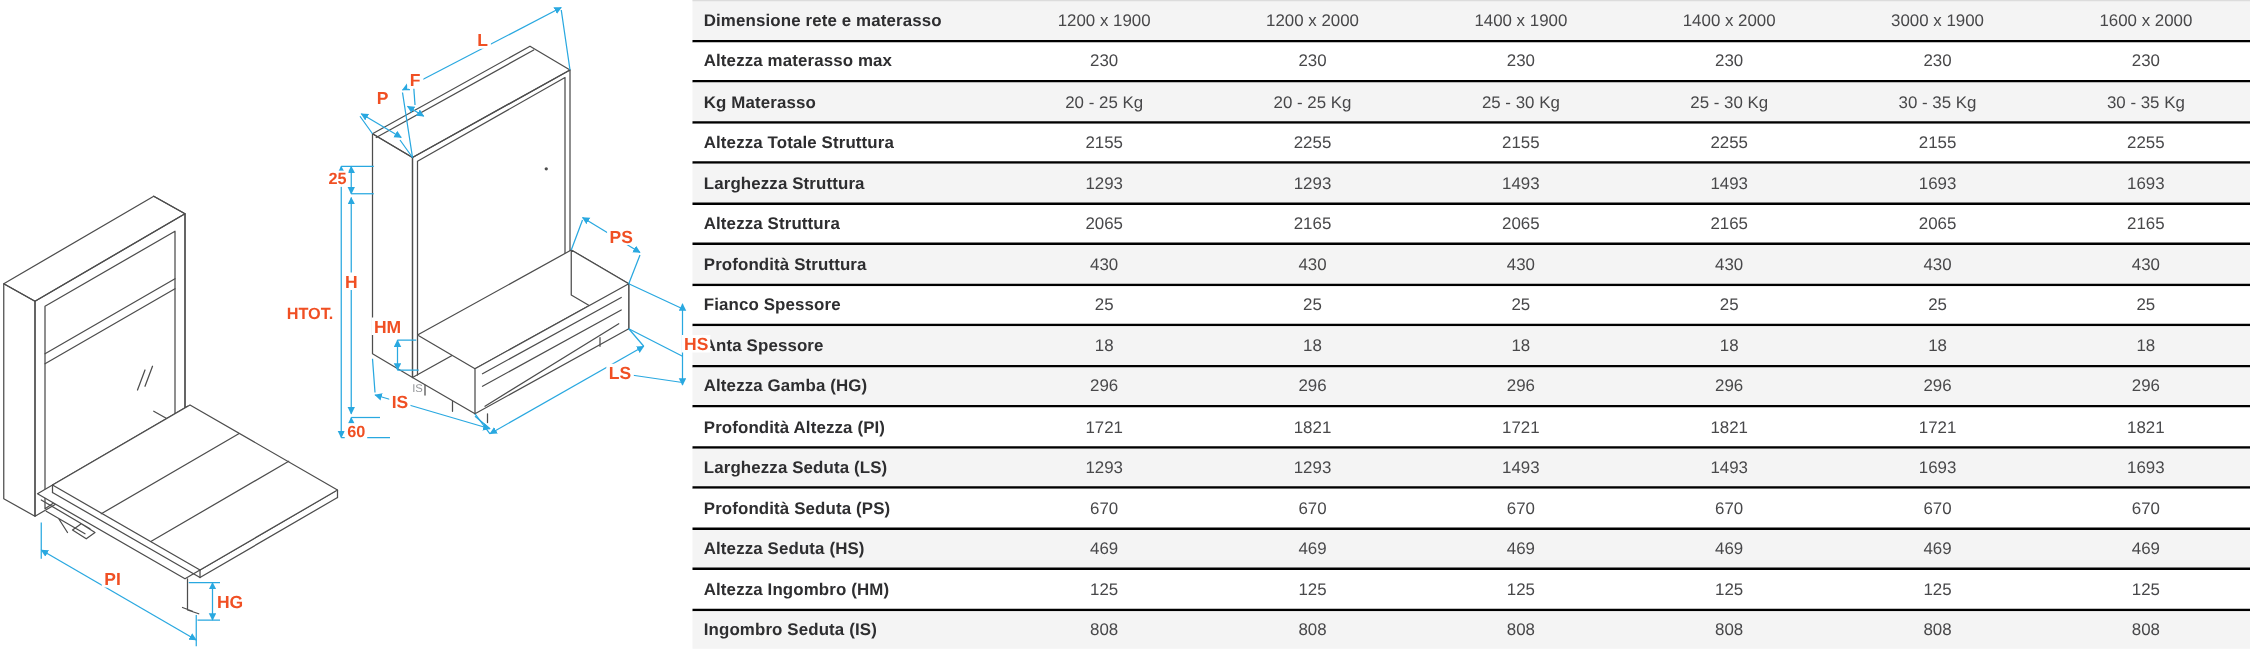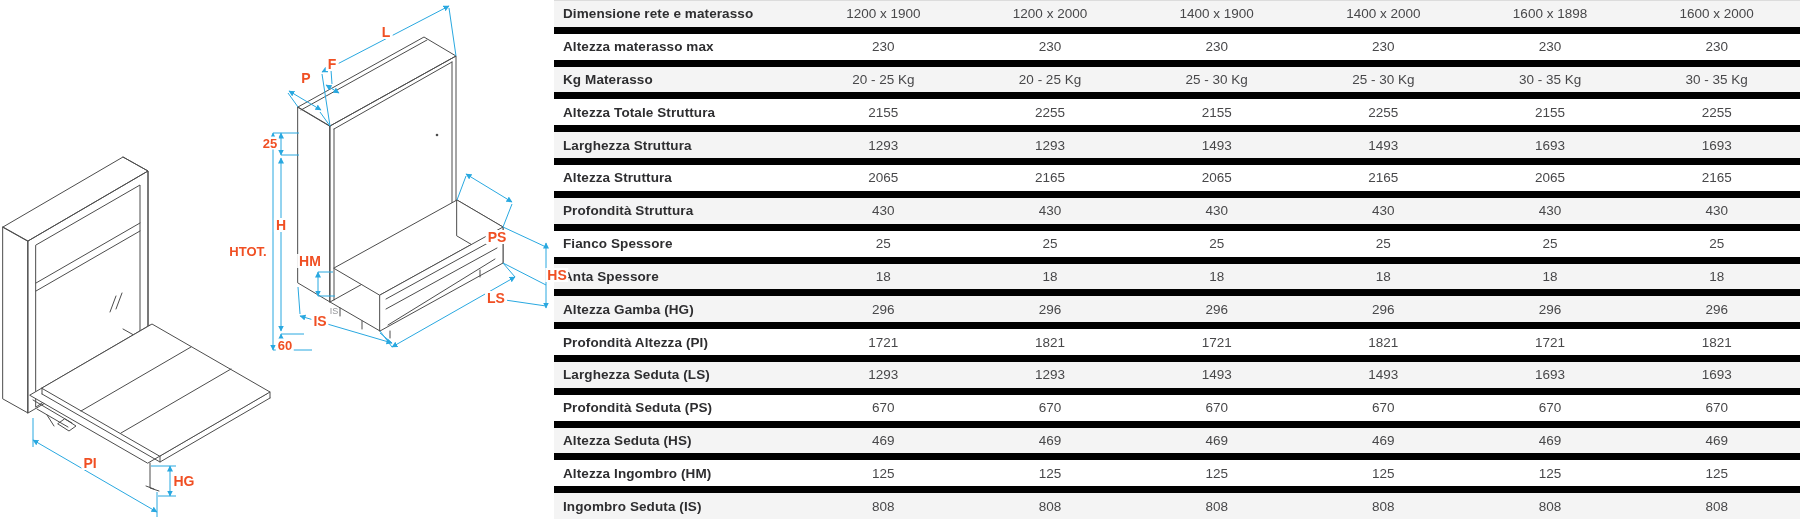--- a/index.html
+++ b/index.html
@@ -20,21 +20,21 @@
   .dim-label.small-cap{font-size:13px;}
   .dim-label.gray-mark{color:#939598;font-size:9px;font-weight:normal;background:transparent;}
 
   
   .spec-table{
     position:absolute;left:554px;top:0;width:1246px;height:519px;z-index:2;
     display:flex;flex-direction:column;font-size:13.5px;
   }
   .spec-row{
     flex:1;display:flex;align-items:center;
-    border-bottom:7px solid #000000;background:#ffffff;
+    border-bottom:2px solid #000000;background:#ffffff;
   }
   .spec-row:first-child{border-top:1px solid #dcdcdc;}
   .spec-row.stripe{background:#f4f4f4;}
   .spec-row:last-child{border-bottom:none;}
   .cell-label{
     width:246px;flex:0 0 246px;padding-left:9px;box-sizing:border-box;
     font-weight:bold;color:#2e2e30;letter-spacing:.1px;
   }
   .cell-value{flex:1;text-align:center;color:#48484a;}
 </style>
@@ -124,33 +124,33 @@
   <span class="dim-label" style="left:306px;top:78px;">P</span>
   <span class="dim-label" style="left:332px;top:64px;">F</span>
   <span class="dim-label small-cap" style="left:270px;top:143px;">25</span>
   <span class="dim-label" style="left:281px;top:225px;">H</span>
   <span class="dim-label small-cap" style="left:248px;top:251px;">HTOT.</span>
   <span class="dim-label" style="left:310px;top:261px;">HM</span>
   <span class="dim-label" style="left:320px;top:321px;">IS</span>
   <span class="dim-label gray-mark" style="left:334px;top:311px;">IS</span>
   <span class="dim-label small-cap" style="left:285px;top:345px;">60</span>
   <span class="dim-label" style="left:480px;top:298px;margin-left:16px;">LS</span>
-  <span class="dim-label" style="left:497px;top:189px;margin-top:48px;">PS</span>
+  <span class="dim-label" style="left:497px;top:189px;">PS</span>
   <span class="dim-label" style="left:557px;top:275px;text-align:right;">HS</span>
   <span class="dim-label" style="left:90px;top:463px;">PI</span>
   <span class="dim-label" style="left:184px;top:481px;">HG</span>
 
   <div class="spec-table" id="spec-table">
       <div class="spec-row stripe">
         <div class="cell-label">Dimensione rete e materasso</div>
         <div class="cell-value">1200 x 1900</div>
         <div class="cell-value">1200 x 2000</div>
         <div class="cell-value">1400 x 1900</div>
         <div class="cell-value">1400 x 2000</div>
-        <div class="cell-value">1600 x 1898</div>
+        <div class="cell-value">3000 x 1900</div>
         <div class="cell-value">1600 x 2000</div>
       </div>
       <div class="spec-row">
         <div class="cell-label">Altezza materasso max</div>
         <div class="cell-value">230</div>
         <div class="cell-value">230</div>
         <div class="cell-value">230</div>
         <div class="cell-value">230</div>
         <div class="cell-value">230</div>
         <div class="cell-value">230</div>

